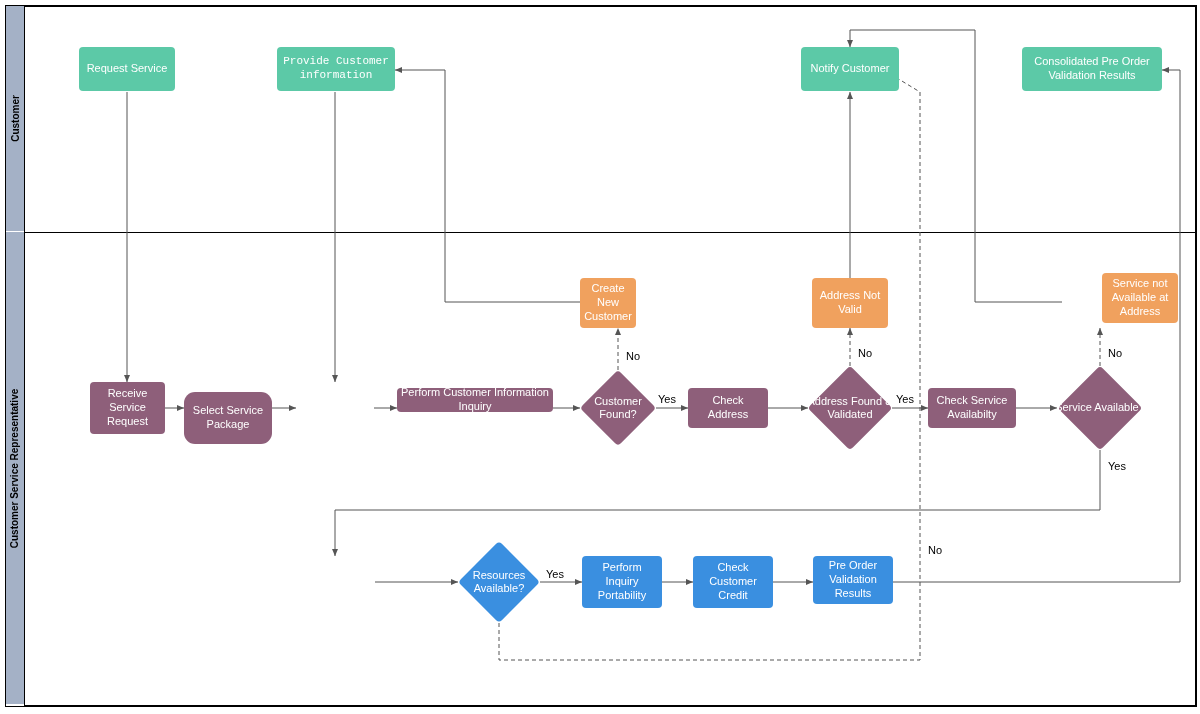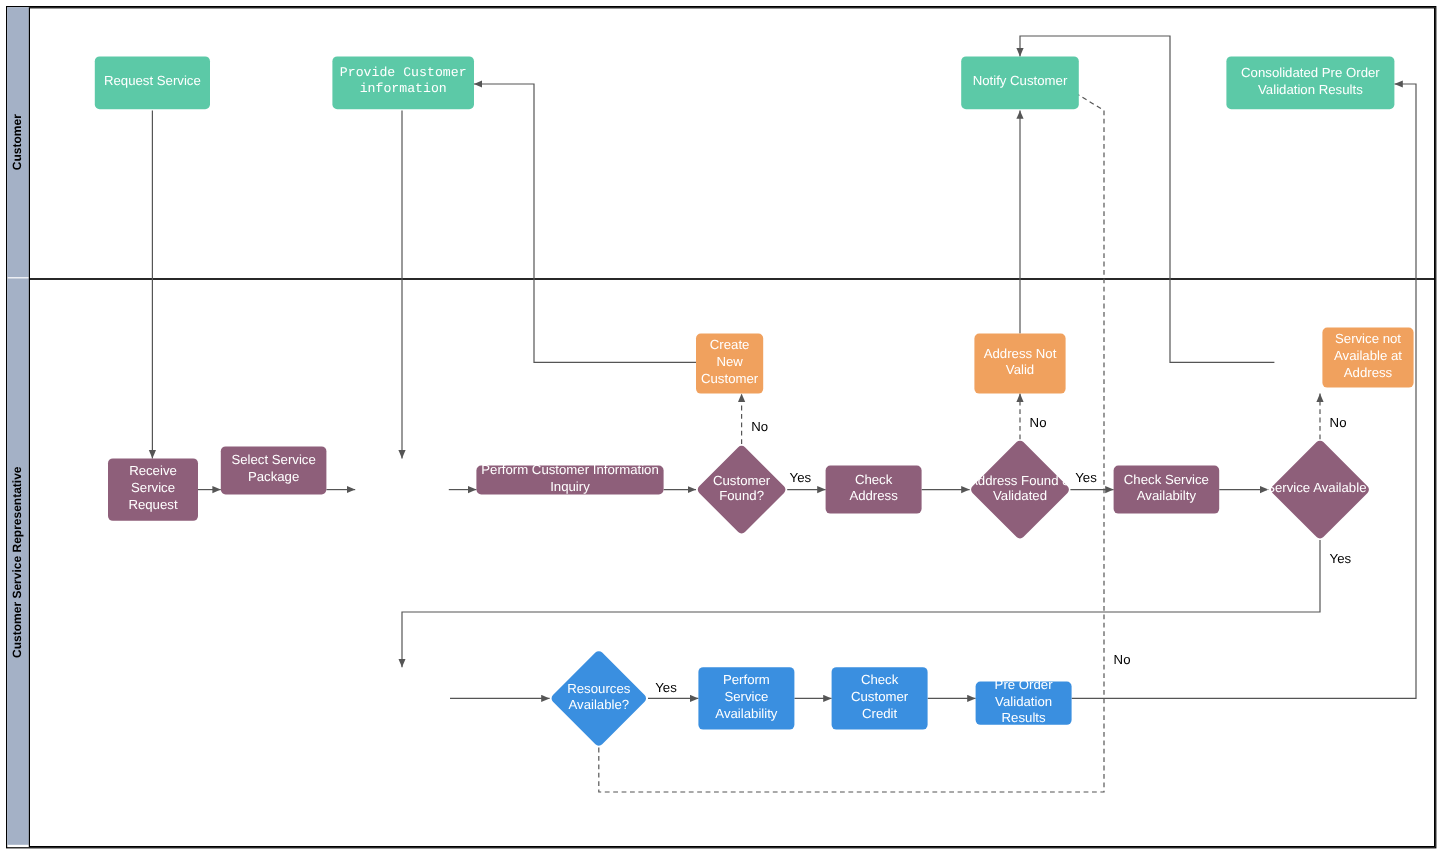--- a/index.html
+++ b/index.html
@@ -107,21 +107,21 @@
   <div class="node orange" style="left:812px;top:278px;width:76px;height:50px;">
     <span>Address Not Valid</span>
   </div>
   <div class="node orange" style="left:1062px;top:273px;width:76px;height:50px;margin-left:40px;">
     <span>Service not Available at Address</span>
   </div>
 
   <div class="node purple" style="left:90px;top:382px;width:75px;height:52px;">
     <span>Receive Service Request</span>
   </div>
-  <div class="node purple" style="left:184px;top:372px;width:88px;height:40px;">
+  <div class="node purple" style="left:184px;top:392px;width:88px;height:52px;border-radius:11px;">
     <span>Select Service Package</span>
   </div>
   <div class="node purple" style="left:397px;top:388px;width:156px;height:24px;">
     <span>Perform Customer Information Inquiry</span>
   </div>
   <div class="diamond purple" style="left:591px;top:381px;width:54px;height:54px;">
     <div class="txt" style="width:70px;">Customer Found?</div>
   </div>
   <div class="node purple" style="left:688px;top:388px;width:80px;height:40px;">
     <span>Check Address</span>
@@ -133,26 +133,26 @@
     <span>Check Service Availabilty</span>
   </div>
   <div class="diamond purple" style="left:1070px;top:378px;width:60px;height:60px;">
     <div class="txt">Service Available?</div>
   </div>
 
   <div class="diamond blue" style="left:470px;top:553px;width:58px;height:58px;">
     <div class="txt">Resources Available?</div>
   </div>
   <div class="node blue" style="left:582px;top:556px;width:80px;height:52px;">
-    <span>Perform Service Availability</span>
+    <span>Perform Inquiry Portability</span>
   </div>
   <div class="node blue" style="left:693px;top:556px;width:80px;height:52px;">
     <span>Check Customer Credit</span>
   </div>
-  <div class="node blue" style="left:813px;top:556px;width:80px;height:36px;margin-top:12px;">
+  <div class="node blue" style="left:813px;top:556px;width:80px;height:48px;">
     <span>Pre Order Validation Results</span>
   </div>
 
   <span class="edge-label" style="left:626px;top:350px;">No</span>
   <span class="edge-label" style="left:658px;top:393px;">Yes</span>
   <span class="edge-label" style="left:858px;top:347px;">No</span>
   <span class="edge-label" style="left:896px;top:393px;">Yes</span>
   <span class="edge-label" style="left:1108px;top:347px;">No</span>
   <span class="edge-label" style="left:1108px;top:460px;">Yes</span>
   <span class="edge-label" style="left:546px;top:568px;">Yes</span>

